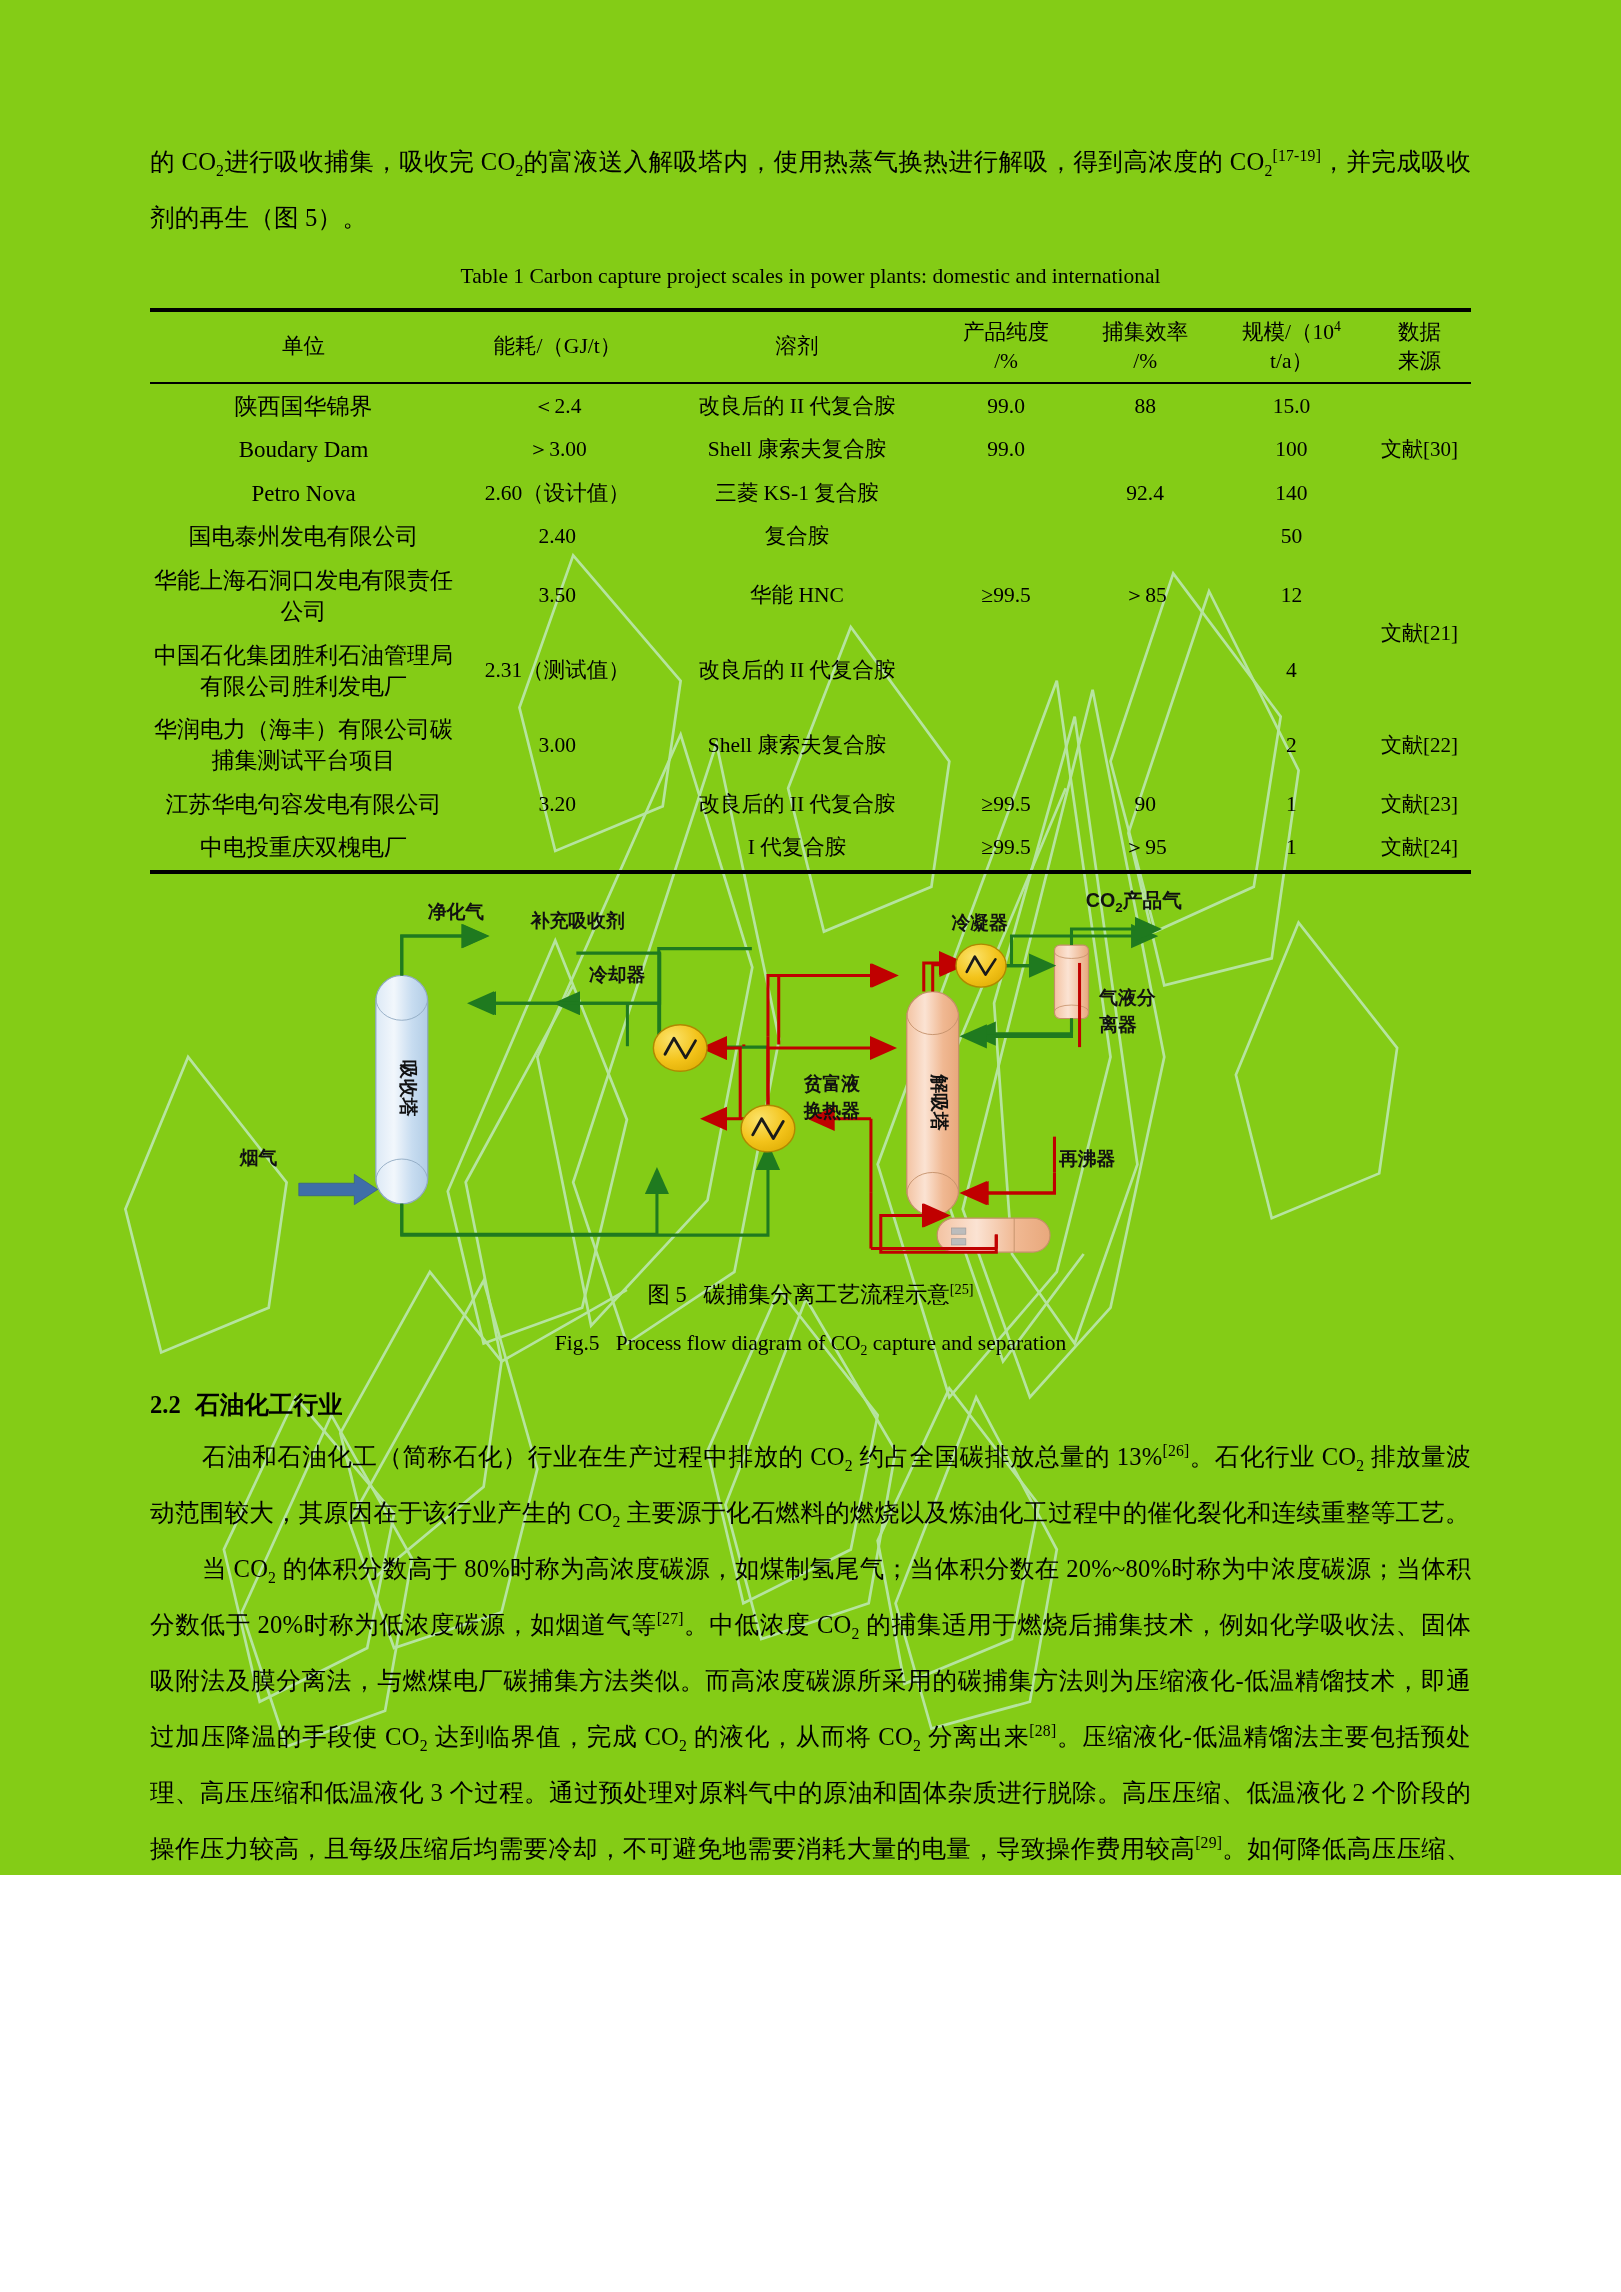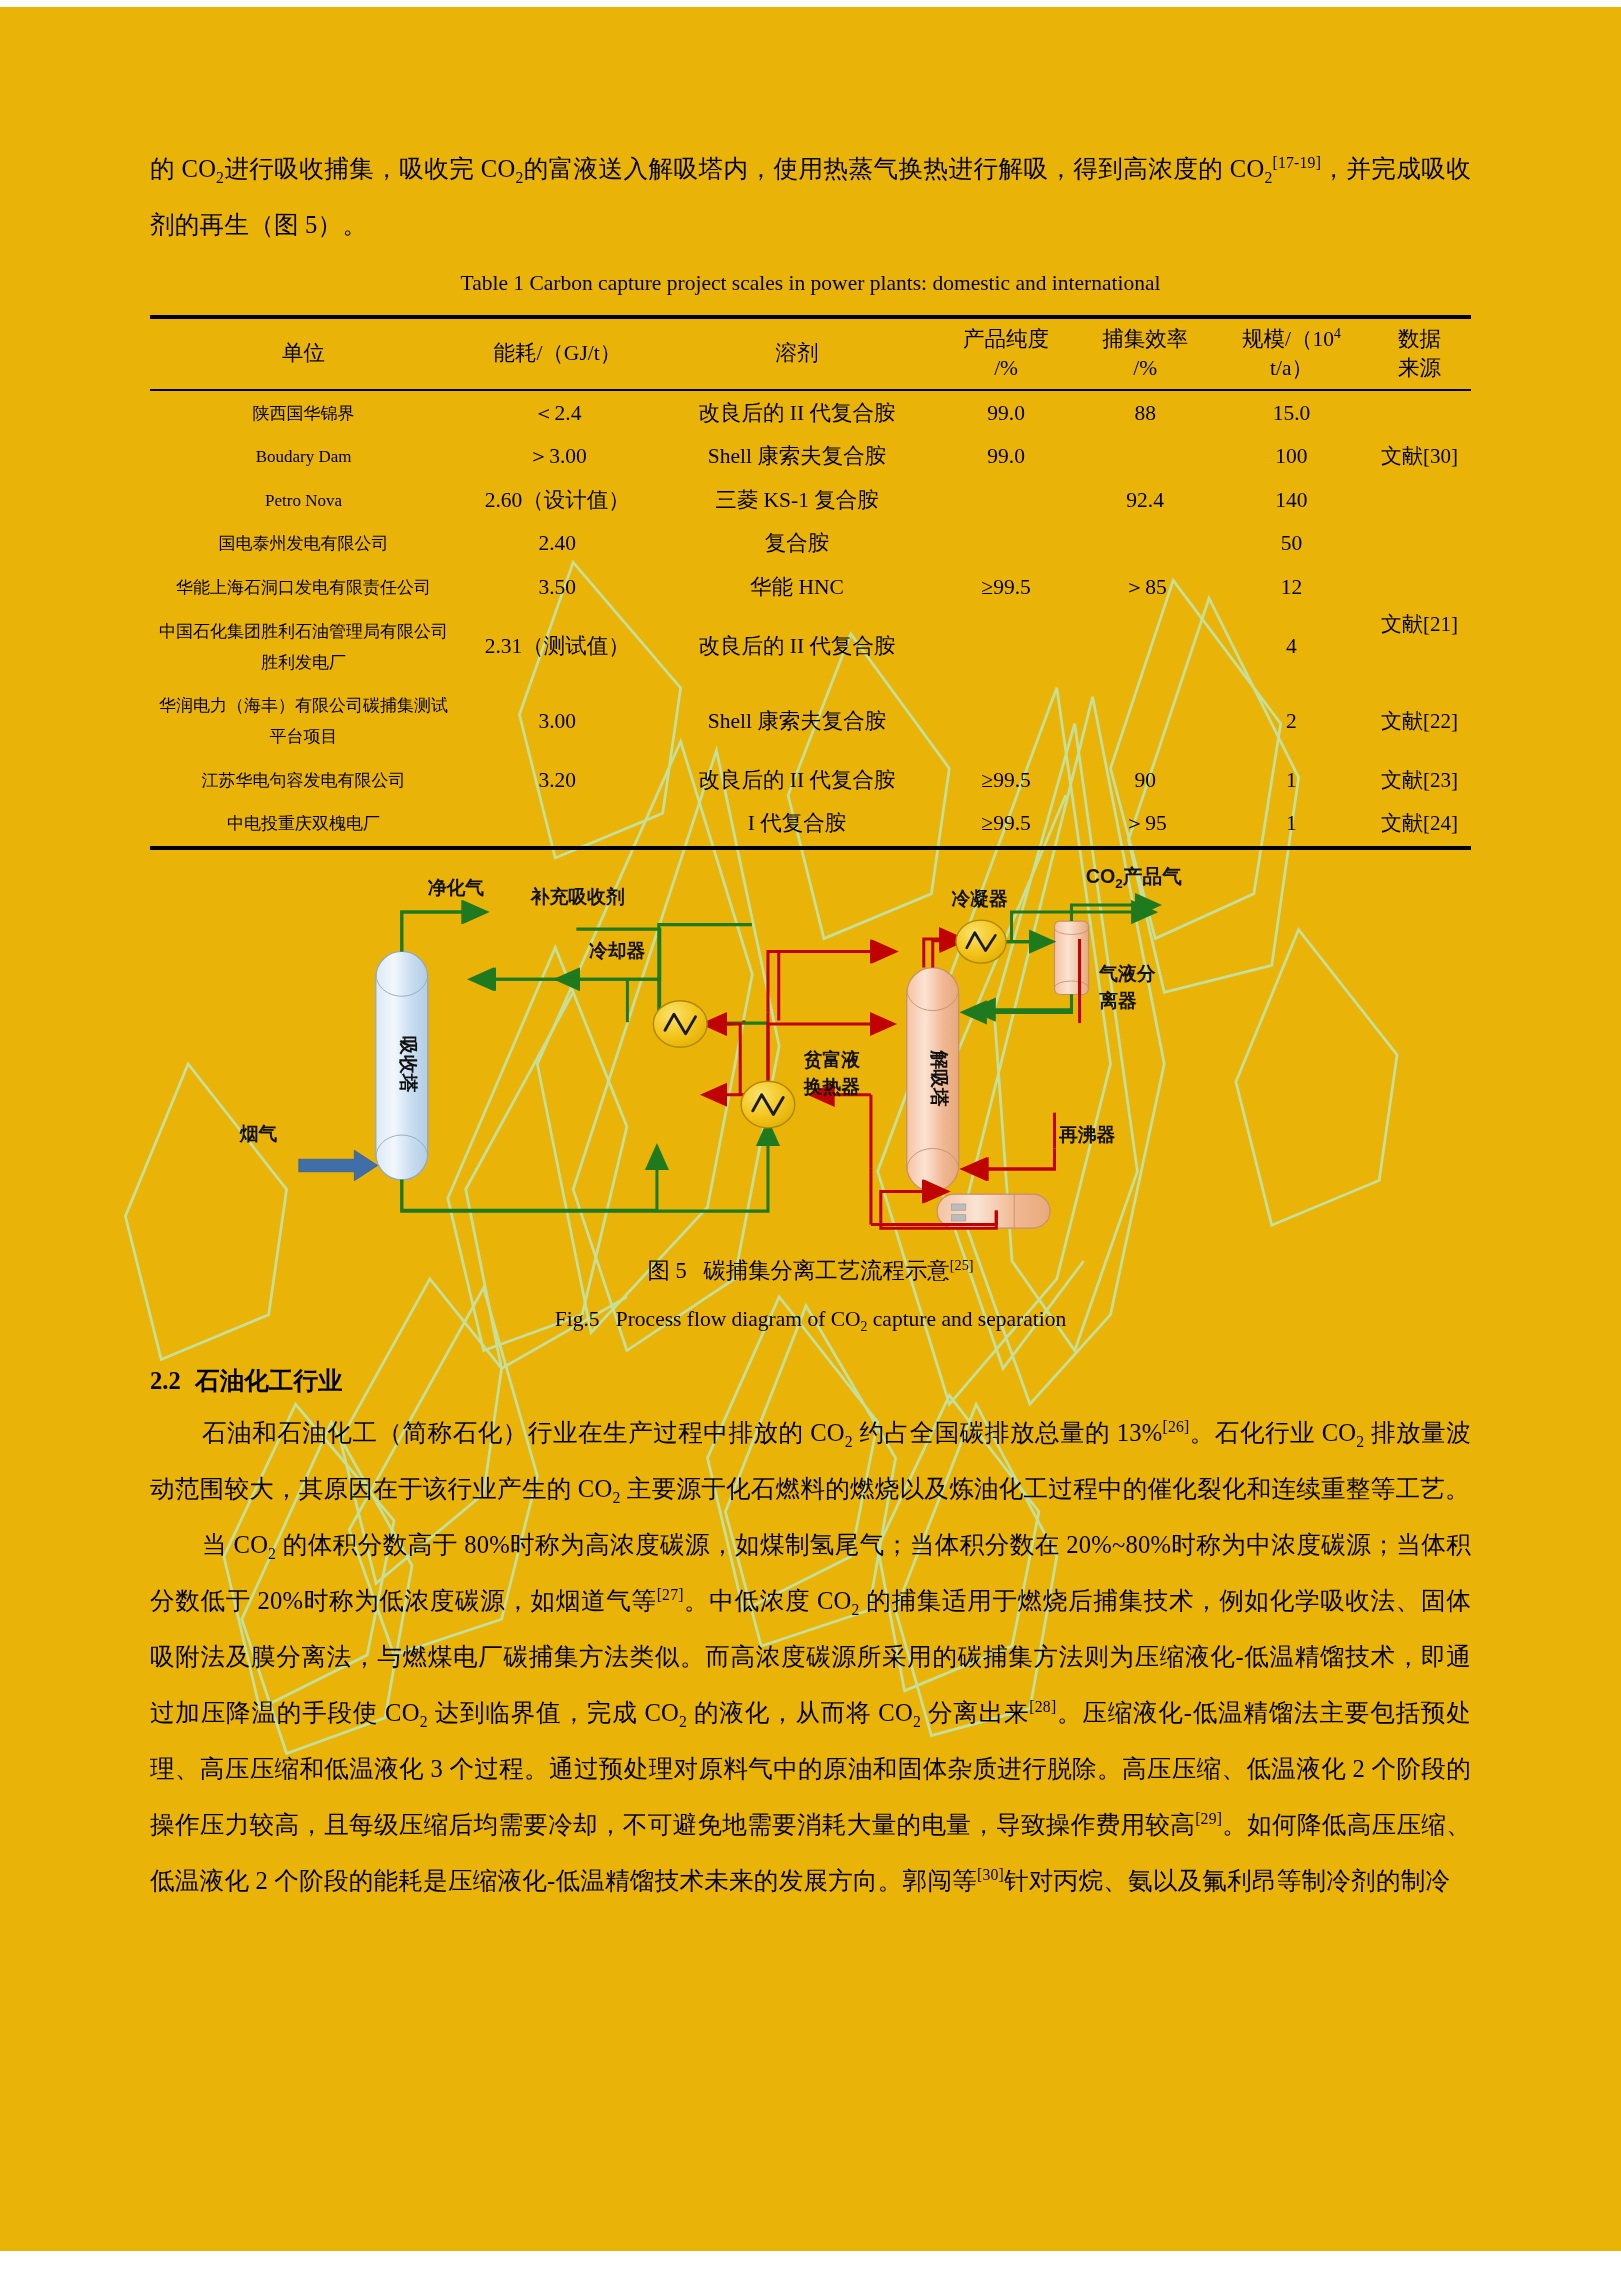--- a/index.html
+++ b/index.html
@@ -7,24 +7,23 @@
     padding: 0;
     background: #ffffff;
   }
   body {
     font-family: "Liberation Serif", "DejaVu Serif", serif;
     color: #000000;
   }
   #page {
     position: relative;
     width: 1621px;
-    height: 2244px;
-    background: #eab308;
+    height: 1875px;
+    background: #84cc16;
     overflow: hidden;
-    margin-top: 7px;
   }
   #watermark-layer {
     position: absolute;
     left: 0; top: 0;
     width: 1621px;
     height: 2293px;
     pointer-events: none;
     z-index: 1;
   }
   #content {
@@ -92,21 +91,21 @@
   }
   table.data tbody td {
     text-align: center;
     vertical-align: middle;
     padding: 6.3px 1.8px;
     line-height: 31px;
   }
   .rule-top    { border-top: 4.5px solid #000; }
   .rule-mid    { border-top: 2.2px solid #000; }
   .rule-bottom { border-bottom: 4.5px solid #000; }
-  td.unit-cell { font-size: 17px; line-height: 32px; }
+  td.unit-cell { font-size: 23px; line-height: 32px; }
   td.src-cell  { font-size: 21px; line-height: 30px; }
 
   
   .sec-head {
     font-size: 24.6px;
     font-weight: bold;
     margin-top: 23px;
     margin-bottom: 1.8px;
     line-height: 45px;
   }

